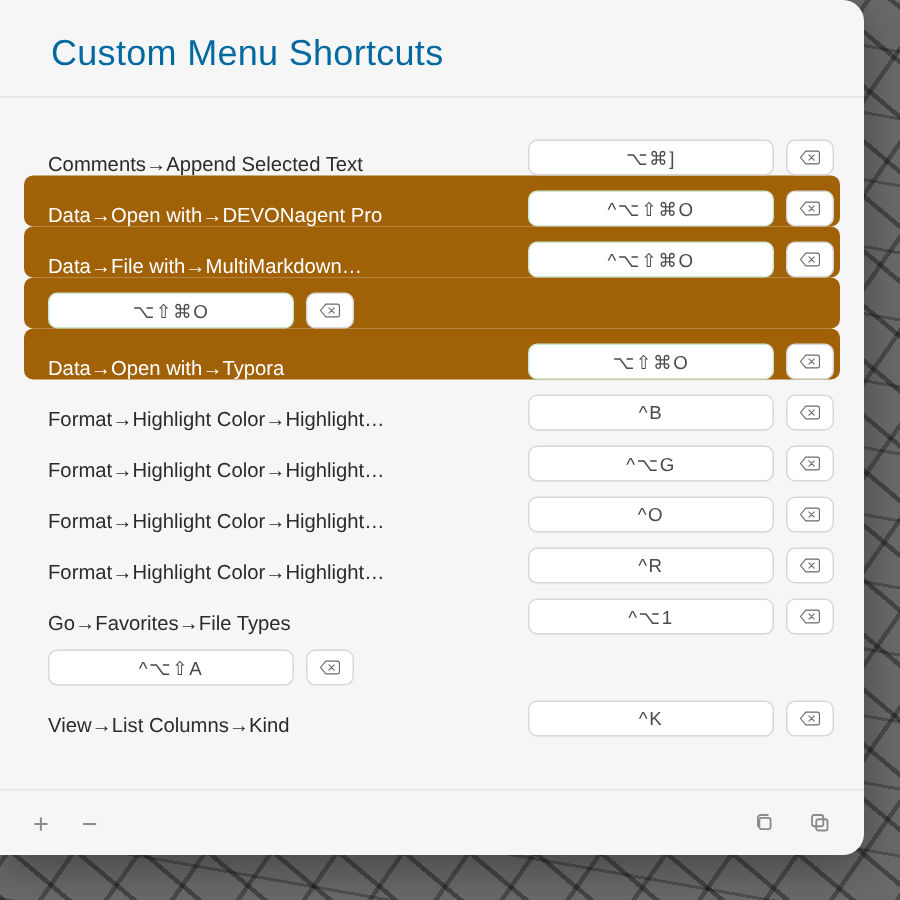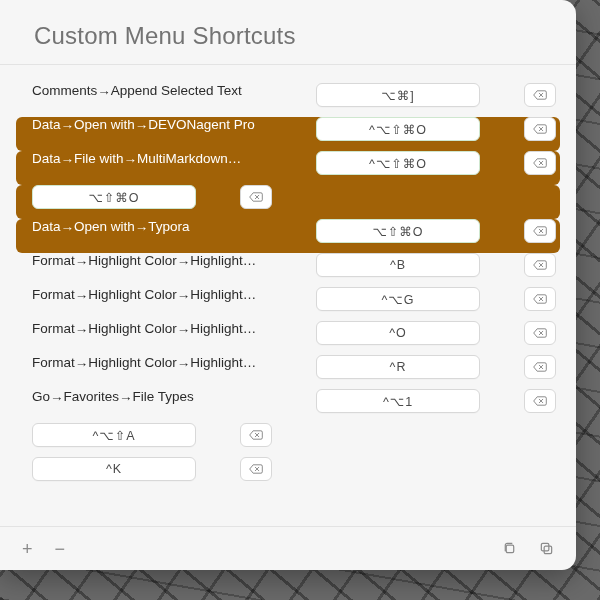--- a/index.html
+++ b/index.html
@@ -25,38 +25,37 @@
     background: #f6f6f6;
     border-top-right-radius: 14px;
     border-bottom-right-radius: 14px;
     box-shadow: 0 8px 30px rgba(0,0,0,0.35);
     display: flex; flex-direction: column;
   }
   .header {
     padding: 22px 0 14px 34px;
   }
   .title {
-    color: #737373;
+    color: #0369a1;
     font-size: 24px;
     font-weight: 500;
     letter-spacing: 0.2px;
   }
   .sep { height:1px; background:#e3e3e3; margin-left:0; }
   .list {
     flex: 1;
     padding: 18px 16px 8px 16px;
     overflow: hidden;
   }
   .row {
     display: flex;
-    align-items: flex-start;
+    align-items: flex-end;
     height: 34px;
     padding: 0 4px 0 16px;
     border-radius: 6px;
-    gap: 36px;
   }
   .row.sel {
     background: #a16207;
     color: #fff;
   }
   .path {
     flex: 1;
     font-size: 13.5px;
     color: #2b2b2b;
     white-space: nowrap;
@@ -218,20 +217,21 @@
       <div class="row">
         <div class="shortcut-pill">^⌥⇧A</div>
         <div class="clear-pill">
           <svg viewBox="0 0 20 14">
             <path d="M6 1 H17 A2 2 0 0 1 19 3 V11 A2 2 0 0 1 17 13 H6 L1 7 Z" fill="none" stroke="currentColor" stroke-width="1.1"></path>
             <path d="M9 4.5 L14 9.5 M14 4.5 L9 9.5" stroke="currentColor" stroke-width="1.1" stroke-linecap="round"></path>
           </svg>
         </div>
       </div>
       <div class="row">
+        <div class="path">View→List Columns→Kind</div>
         <div class="shortcut-pill">^K</div>
         <div class="clear-pill">
           <svg viewBox="0 0 20 14">
             <path d="M6 1 H17 A2 2 0 0 1 19 3 V11 A2 2 0 0 1 17 13 H6 L1 7 Z" fill="none" stroke="currentColor" stroke-width="1.1"></path>
             <path d="M9 4.5 L14 9.5 M14 4.5 L9 9.5" stroke="currentColor" stroke-width="1.1" stroke-linecap="round"></path>
           </svg>
         </div>
       </div>
     </div>
 

